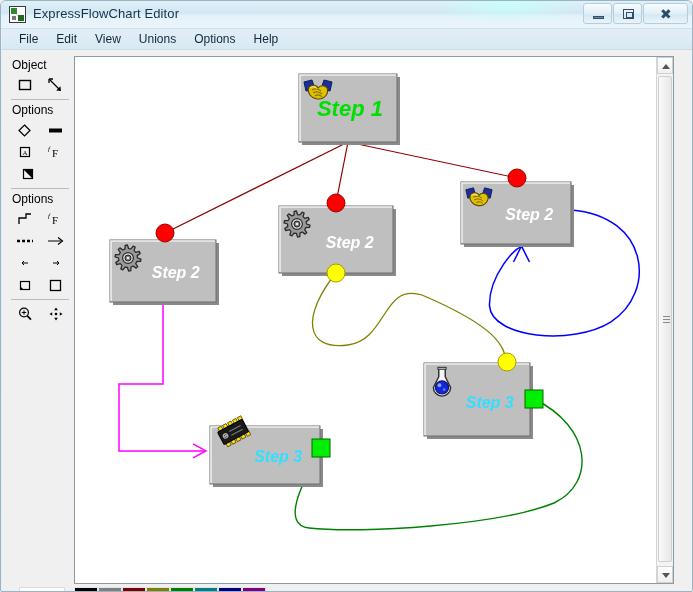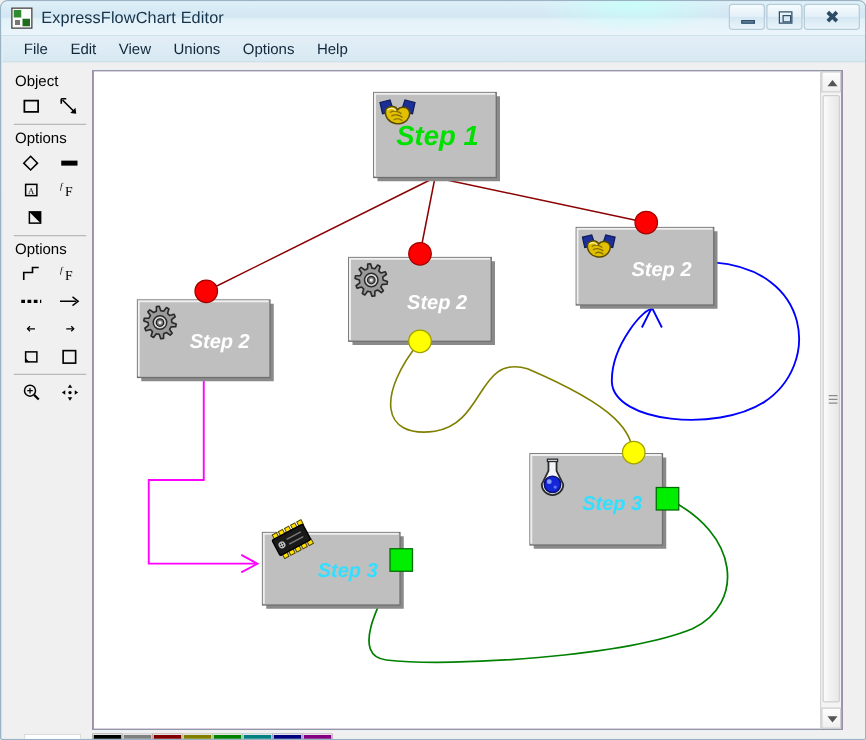--- a/index.html
+++ b/index.html
@@ -118,21 +118,21 @@
     display:flex; align-items:center; justify-content:center;
     cursor:default;
   }
   .tool svg { display:block; }
 
   
   .canvas-wrap {
     position:absolute; left:72px; top:6px;
     width:600px; height:528px;
     border:1px solid #8a9aa6;
-    background:#701a75;
+    background:#14532d;
   }
   .canvas {
     position:absolute; left:0; top:0;
     width:582px; height:526px;
     background:#ffffff;
     overflow:hidden;
   }
   #chart-svg { position:absolute; left:0; top:0; }
 
   

